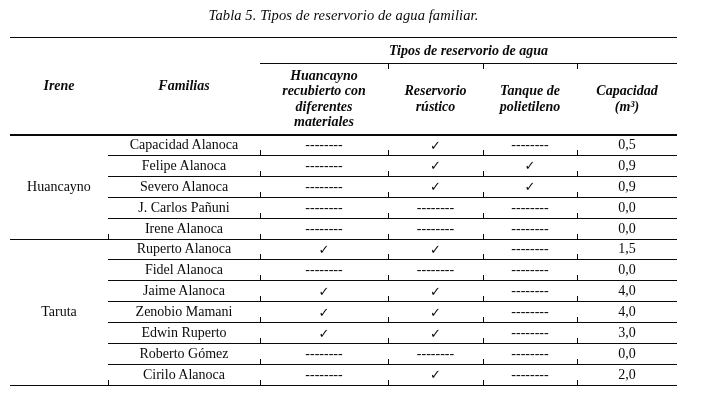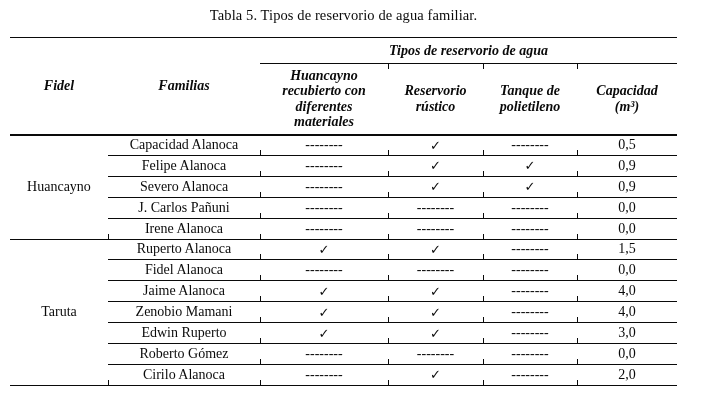--- a/index.html
+++ b/index.html
@@ -6,21 +6,21 @@
   html, body { background: #ffffff; }
   body {
     width: 706px; height: 411px;
     font-family: "Liberation Serif", "DejaVu Serif", serif;
     color: #0a0a0a;
   }
   .page { position: relative; width: 706px; height: 411px; background: #ffffff; overflow: hidden; }
 
   .caption {
     position: absolute; top: 7px; left: 10px; width: 667px;
-    text-align: center; font-size: 14.5px; letter-spacing: 0.1px;
+    text-align: center; font-size: 14.5px; letter-spacing: 0.1px; font-style: italic;
   }
 
   table.res-table {
     position: absolute; top: 37px; left: 10px; width: 667px;
     border-collapse: collapse; table-layout: fixed;
   }
   col.w-zona { width: 98px; }
   col.w-fam  { width: 152px; }
   col.w-c3   { width: 128px; }
   col.w-c4   { width: 95px; }
@@ -94,21 +94,21 @@
     <colgroup>
       <col class="w-zona">
         <col class="w-fam">
         <col class="w-c3">
         <col class="w-c4">
         <col class="w-c5">
         <col class="w-c6">
     </colgroup>
     <thead>
       <tr>
-        <th rowspan="2" class="zona-h">Fidel</th>
+        <th rowspan="2" class="zona-h">Irene</th>
         <th rowspan="2" class="fam-h">Familias</th>
         <th colspan="4" class="spanner">Tipos de reservorio de agua</th>
       </tr>
       <tr class="colheads">
         <th class="c3">Huancayno recubierto con diferentes materiales</th>
         <th class="c4">Reservorio rústico</th>
         <th class="c5">Tanque de polietileno</th>
         <th class="c6"><span>Capacidad</span><br><span>(m³)</span></th>
       </tr>
     </thead>

